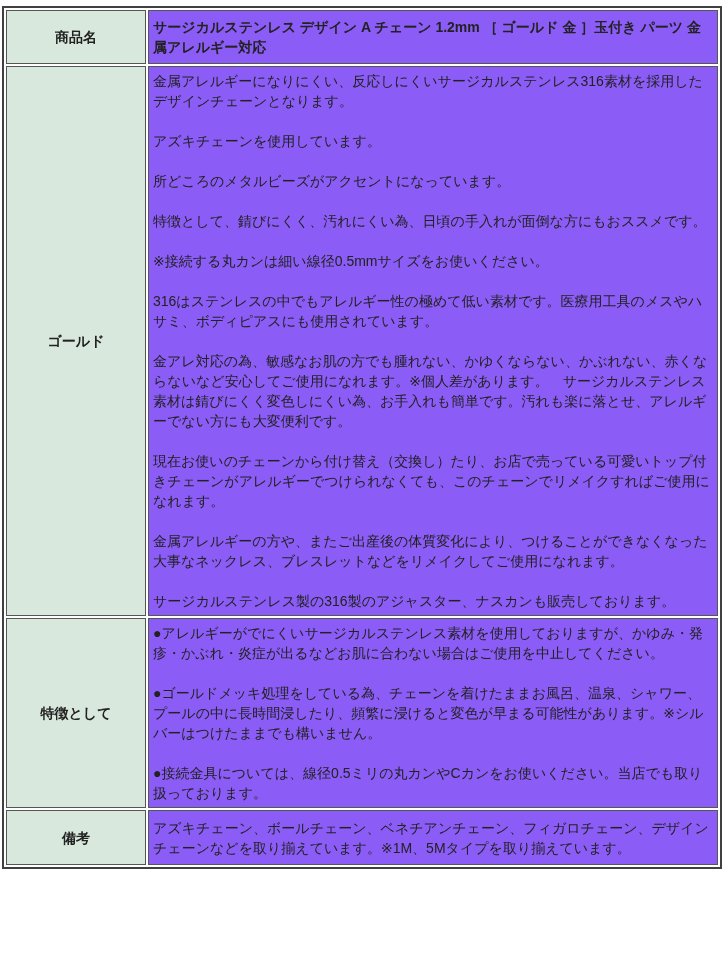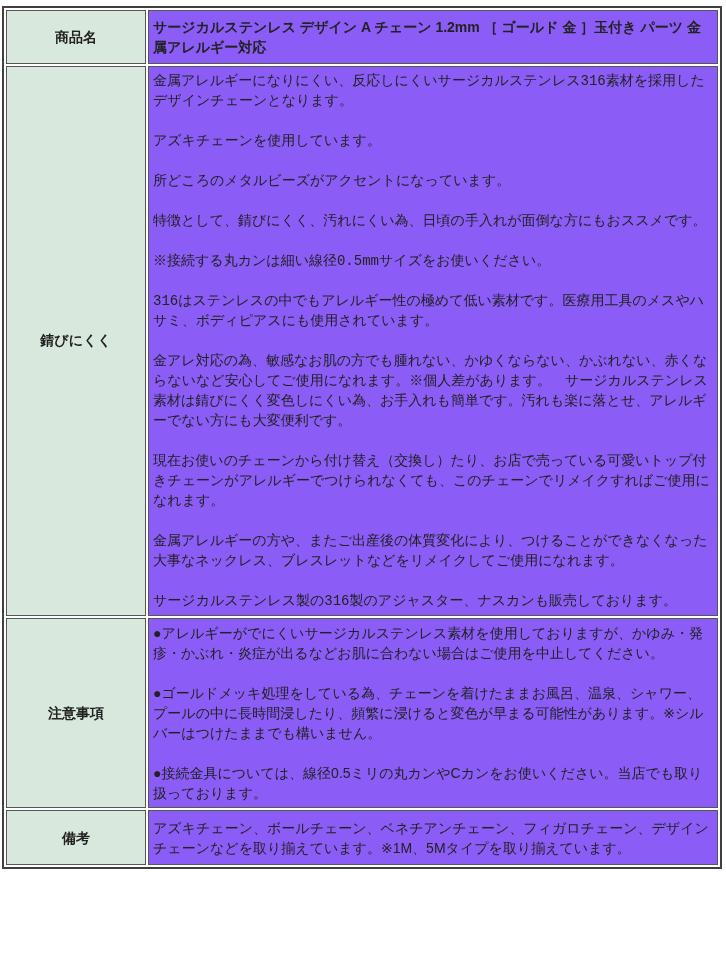--- a/index.html
+++ b/index.html
@@ -48,41 +48,41 @@
   }
   .cell-text {
     white-space: pre-line;
     display: block;
   }
   .bold-text { font-weight: bold; }
   tr.r1 th, tr.r1 td { height: 54px; }
   tr.r2 th, tr.r2 td { height: 29px; }
   tr.r3 th, tr.r3 td { height: 53px; }
   tr.r4 th, tr.r4 td { height: 28px; }
-  tr.r5 th, tr.r5 td { height: 535px; font-family: Liberation Mono, monospace; }
+  tr.r5 th, tr.r5 td { height: 535px; }
   tr.r6 th, tr.r6 td { height: 178px; margin-top: 19px; }
   tr.r7 th, tr.r7 td { height: 55px; }
 </style>
 </head>
 <body>
 
 <div class="page">
   <table class="spec-table">
     <tbody>
       <tr class="r1">
         <th>
           <span class="cell-text">商品名</span>
         </th>
         <td>
           <span class="cell-text bold-text">サージカルステンレス デザイン A チェーン 1.2mm ［ ゴールド 金 ］玉付き パーツ 金属アレルギー対応</span>
         </td>
       </tr>
       <tr class="r5">
         <th>
-          <span class="cell-text">錆びにくく</span>
+          <span class="cell-text">ゴールド</span>
         </th>
         <td>
           <span class="cell-text">金属アレルギーになりにくい、反応しにくいサージカルステンレス316素材を採用したデザインチェーンとなります。
 
 アズキチェーンを使用しています。
 
 所どころのメタルビーズがアクセントになっています。
 
 特徴として、錆びにくく、汚れにくい為、日頃の手入れが面倒な方にもおススメです。
 
@@ -94,21 +94,21 @@
 
 現在お使いのチェーンから付け替え（交換し）たり、お店で売っている可愛いトップ付きチェーンがアレルギーでつけられなくても、このチェーンでリメイクすればご使用になれます。
 
 金属アレルギーの方や、またご出産後の体質変化により、つけることができなくなった大事なネックレス、ブレスレットなどをリメイクしてご使用になれます。
 
 サージカルステンレス製の316製のアジャスター、ナスカンも販売しております。</span>
         </td>
       </tr>
       <tr class="r6">
         <th>
-          <span class="cell-text">注意事項</span>
+          <span class="cell-text">特徴として</span>
         </th>
         <td>
           <span class="cell-text">●アレルギーがでにくいサージカルステンレス素材を使用しておりますが、かゆみ・発疹・かぶれ・炎症が出るなどお肌に合わない場合はご使用を中止してください。
 
 ●ゴールドメッキ処理をしている為、チェーンを着けたままお風呂、温泉、シャワー、プールの中に長時間浸したり、頻繁に浸けると変色が早まる可能性があります。※シルバーはつけたままでも構いません。
 
 ●接続金具については、線径0.5ミリの丸カンやCカンをお使いください。当店でも取り扱っております。</span>
         </td>
       </tr>
       <tr class="r7">

